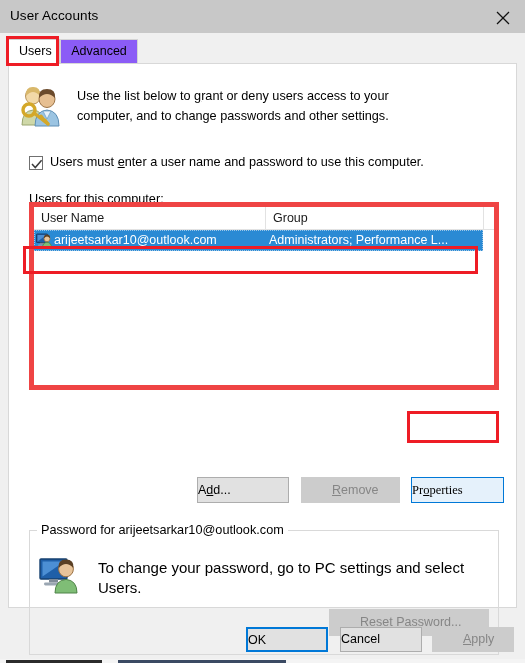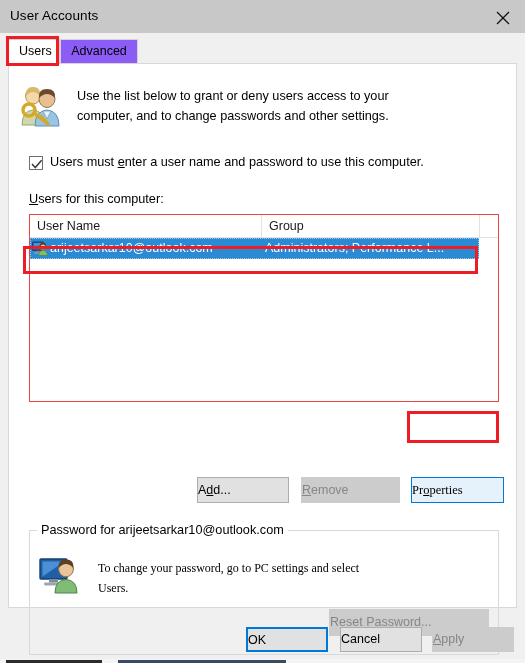--- a/index.html
+++ b/index.html
@@ -126,25 +126,25 @@
   
   .list-label {
     position: absolute;
     left: 20px; top: 128px;
     font-size: 12.7px;
   }
 
   
   .listview {
     position: absolute;
-    left: 20px; top: 150px;
+    left: 20px; top: 138px;
     width: 470px;
     height: 188px;
     background: #ffffff;
-    border: 1px solid #ef4444;
+    border: 5px solid #ef4444;
     box-sizing: border-box;
     overflow: hidden;
   }
   .lv-head {
     position: absolute; left:0; top:0;
     width: 100%; height: 23px;
     background: #ffffff;
     border-bottom: 1px solid #e2e2e2;
     box-sizing: border-box;
   }
@@ -196,20 +196,21 @@
     background: #e1e1e1;
     border: 1px solid #adadad;
     color: #000000;
     cursor: default;
     white-space: nowrap;
   }
   .btn.disabled {
     background: #cccccc;
     border-color: #cccccc;
     color: #868686;
+    padding-left: 30px;
   }
   .btn.focused {
     background: #e5f1fb;
     border: 1px solid #0078d7;
     font-family: Liberation Serif, serif;
   }
   .btn.defaulted {
     background: #e1e1e1;
     border: 2px solid #0078d7;
     line-height: 22px;
@@ -234,23 +235,22 @@
     background: #ffffff;
     padding: 0 4px;
     font-size: 12.7px;
     color: #000;
   }
   .gb-icon { position: absolute; left: 30px; top: 492px; }
   .gb-text {
     position: absolute;
     left: 89px; top: 494px;
     width: 380px;
-    font-size: 12px;
+    font-size: 15px;
     line-height: 20px;
-    font-family: Liberation Serif, serif;
   }
   #btn-reset { left: 320px; top: 545px; width: 160px; height: 27px; line-height: 25px; }
 
   
   #btn-ok     { left: 246px; top: 627px; width: 82px; height: 25px; }
   #btn-cancel { left: 340px; top: 627px; width: 82px; height: 25px; line-height: 23px; }
   #btn-apply  { left: 432px; top: 627px; width: 82px; height: 25px; line-height: 23px; }
 
   
   .bottom-strip {

